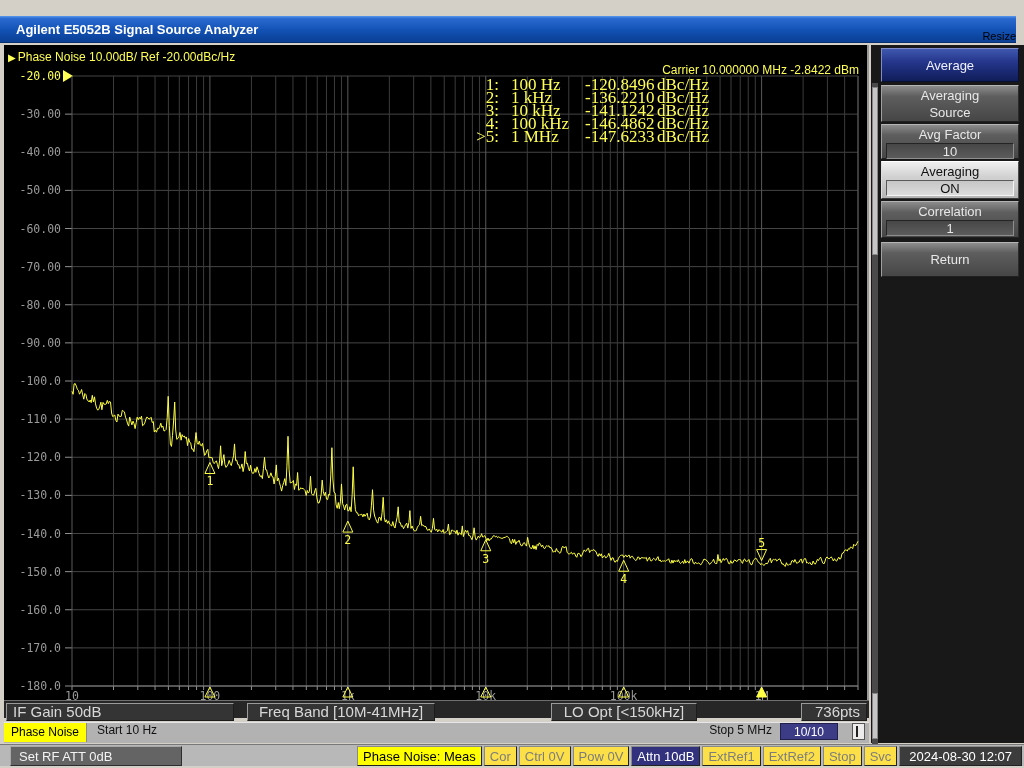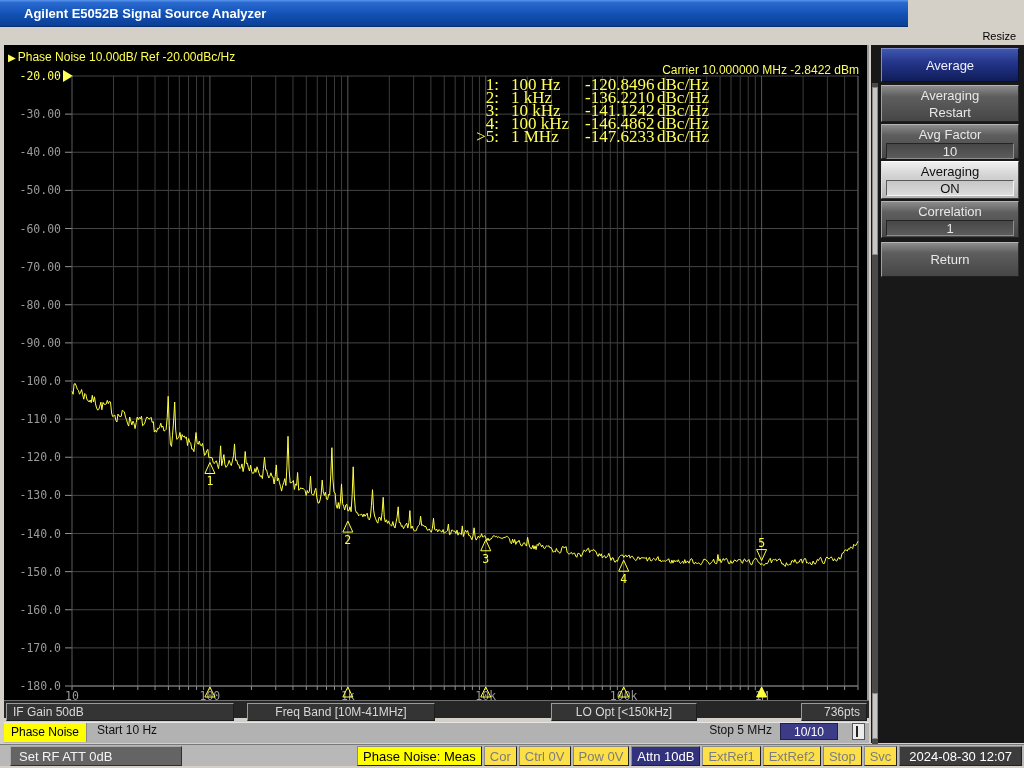--- a/index.html
+++ b/index.html
@@ -1,22 +1,22 @@
 <!DOCTYPE html>
 <html><head>
 <meta charset="utf-8">
 <style>
   * { box-sizing: border-box; margin: 0; padding: 0; }
   html,body { width:1024px; height:768px; overflow:hidden; background:#d4d0c8;
               font-family:"Liberation Sans", sans-serif; }
 
   
-  .titlebar { position:absolute; left:0; top:0; width:908px; height:27px;
+  .titlebar { position:absolute; left:0; top:16px; width:1016px; height:27px;
     background:linear-gradient(180deg,#5a96ec 0%,#2a6ad0 10%,#1251b4 55%,#0a3f94 100%);
-    color:#fff; font-weight:bold; font-size:13px; line-height:27px; padding-left:24px;
+    color:#fff; font-weight:bold; font-size:13px; line-height:27px; padding-left:16px;
     border-bottom:1px solid #08306e; }
   .resize-label { position:absolute; top:30px; right:8px; font-size:11px; color:#000; }
 
   
   .screen { position:absolute; left:4px; top:45px; width:865px; height:655px;
     background:#000; border-right:2px solid #9a9a9a; }
   .trace-label { position:absolute; left:4px; top:5px; color:#ffff55; font-size:12px; white-space:nowrap; }
   .trace-label .arr { font-size:10px; margin-right:2px; }
   .carrier-line { position:absolute; top:18px; right:8px; color:#ffff55; font-size:12px; white-space:nowrap; }
   .carrier-line .pow { }
@@ -49,21 +49,21 @@
     background:linear-gradient(180deg,#474747,#5c5c5c);
     border:1px solid; border-color:#242424 #8e8e8e #8e8e8e #242424; }
   .sb-lbl { padding-top:2px; }
   .sb-active { background:linear-gradient(180deg,#efefef 0%,#d2d2d2 40%,#b4b4b4 100%);
     color:#101010; border-color:#fff #4a4a4a #3a3a3a #e0e0e0; }
   .sb-active .sb-val { background:linear-gradient(180deg,#c6c6c6,#dcdcdc);
     border-color:#5a5a5a #f4f4f4 #f4f4f4 #5a5a5a; }
 
   
   .row1 { position:absolute; left:4px; top:700px; width:865px; height:18px;
-    background:#262626; border-top:1px solid #6f6f6f; font-size:12px; color:#d8d8d8; }
+    background:#262626; border-top:1px solid #6f6f6f; font-size:15px; color:#d8d8d8; }
   .r1box { position:absolute; top:2px; height:18px; line-height:16px; padding:0 6px;
     background:#343434; border:1px solid; border-color:#9a9a9a #1c1c1c #1c1c1c #9a9a9a; }
   .r1-if { left:2px; width:228px; }
   .r1-fb { left:243px; width:188px; text-align:center; }
   .r1-lo { left:547px; width:146px; text-align:center; }
   .r1-pts { left:797px; width:66px; text-align:right; }
 
   .row2 { position:absolute; left:4px; top:722px; width:865px; height:21px;
     background:#b2b2b2; border-top:1px solid #e6e6e6; display:flex; align-items:flex-start;
     font-size:12px; color:#111; }
@@ -311,21 +311,21 @@
 
 <div class="sidebar">
   <div class="sb-track"></div>
   <div class="sb-thumb"></div>
   <div class="sb-thumb2"></div>
 
   <div class="sb-btn sb-title">Average</div>
 
   <div class="sb-btn sb-2line">
     <div>Averaging</div>
-    <div>Restart</div>
+    <div>Source</div>
   </div>
 
   <div class="sb-btn sb-b1">
     <div class="sb-lbl">Avg Factor</div>
     <div class="sb-val">10</div>
   </div>
 
   <div class="sb-btn sb-b2 sb-active">
     <div class="sb-lbl">Averaging</div>
     <div class="sb-val">ON</div>

